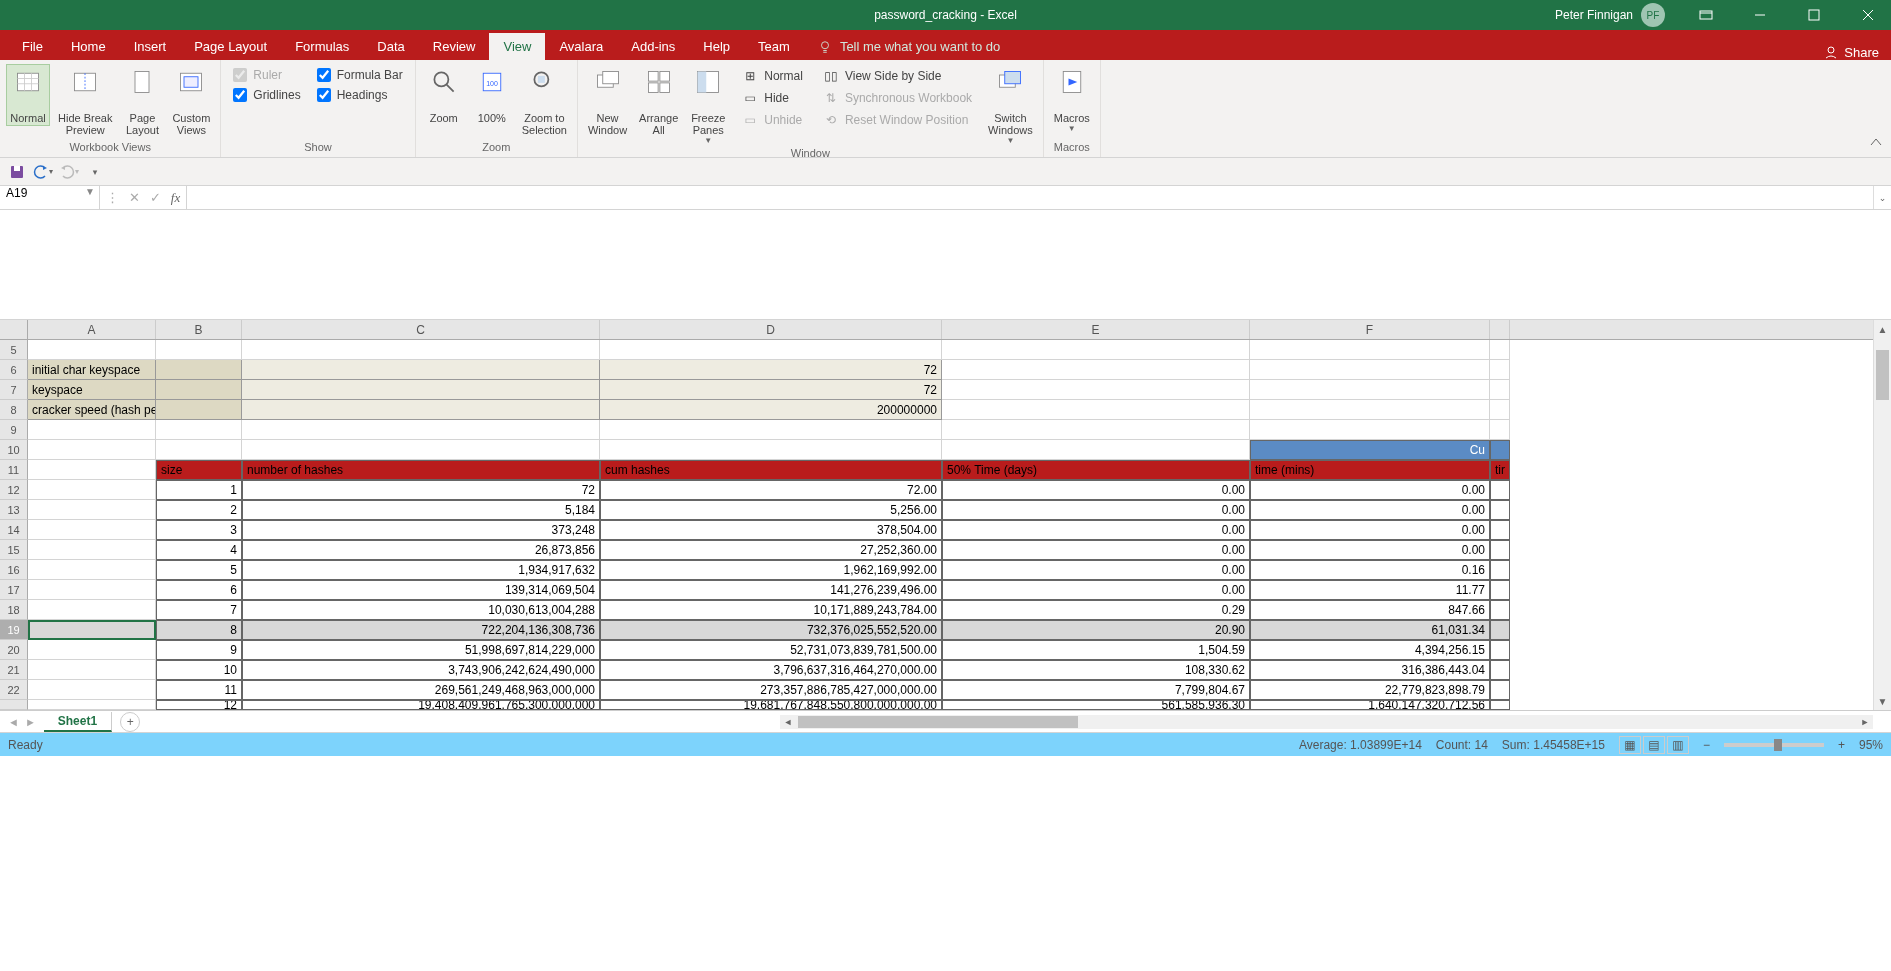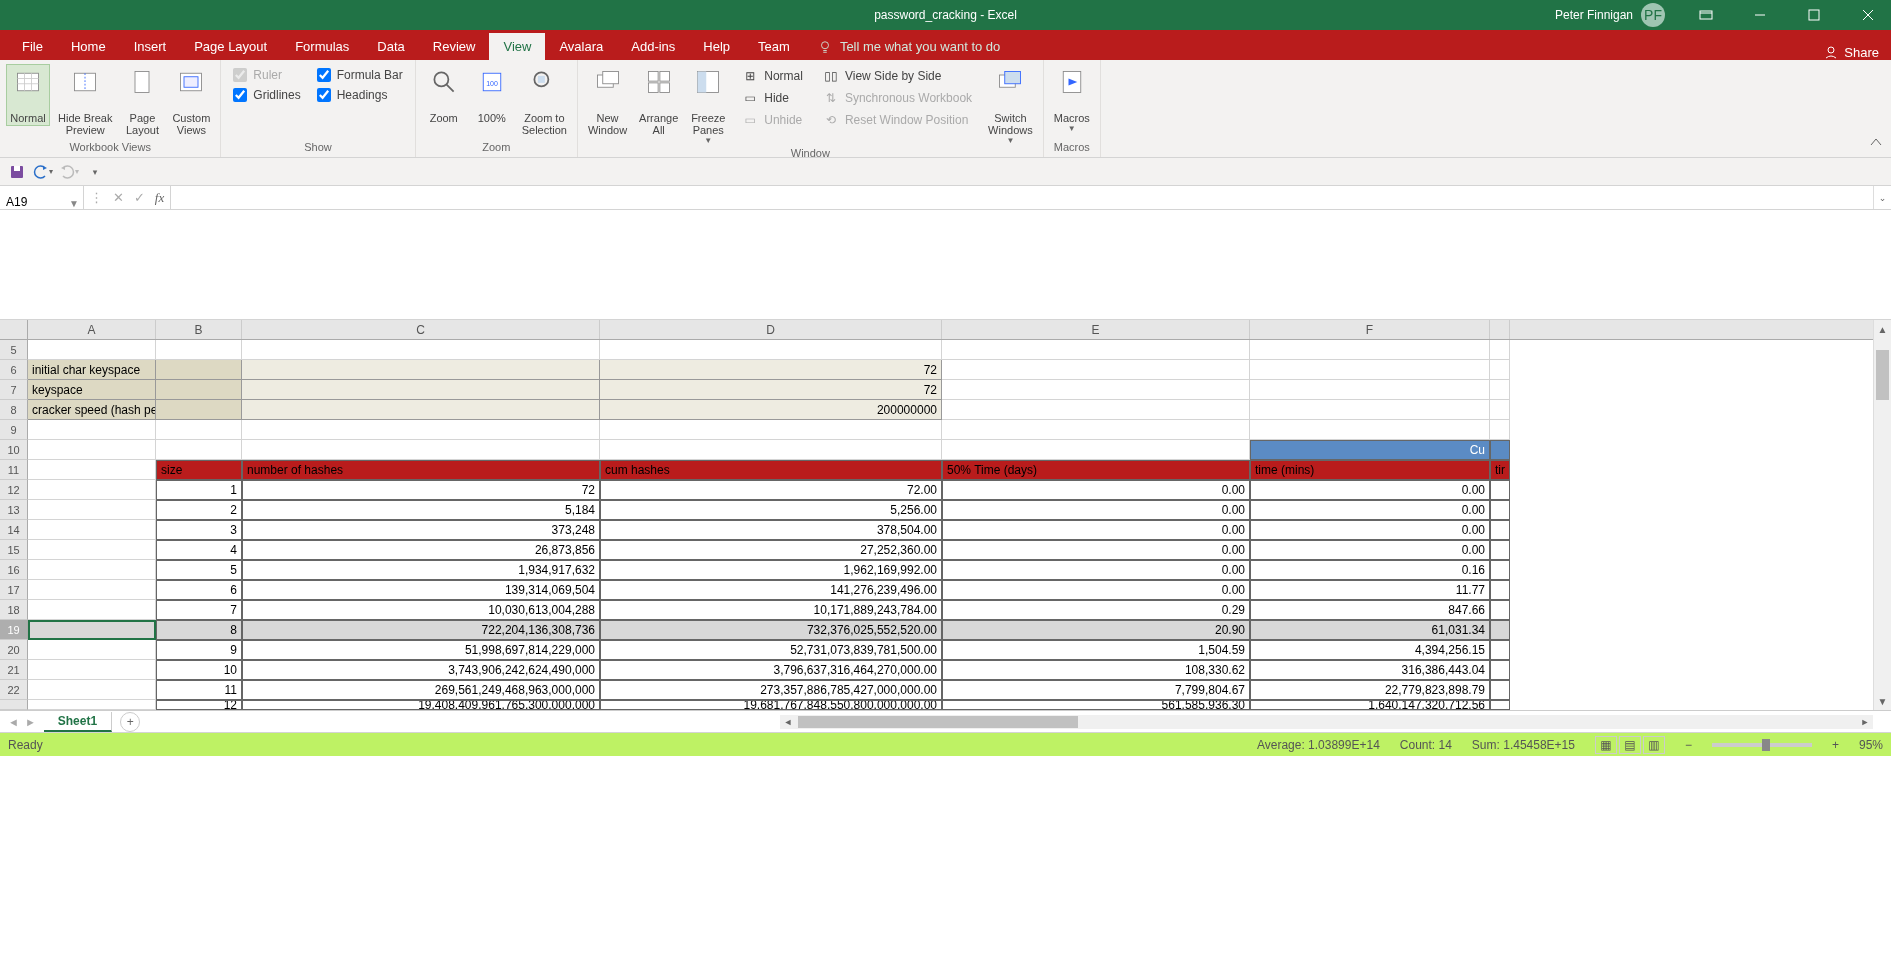--- a/index.html
+++ b/index.html
@@ -3,21 +3,21 @@
 <meta charset="utf-8">
 <style>
 * { box-sizing: border-box; margin: 0; padding: 0; font-family: "Segoe UI", Tahoma, sans-serif; }
 body { background: #fff; overflow: hidden; width: 1891px; height: 971px; position: relative; }
 
 
 .titlebar { background: #217346; height: 30px; display: flex; align-items: center; color: #fff; font-size: 12px; position: relative; }
 .titlebar .title { position: absolute; left: 50%; transform: translateX(-50%); }
 .titlebar .right { position: absolute; right: 0; display: flex; align-items: center; gap: 8px; height: 100%; }
 .titlebar .user { display: flex; align-items: center; gap: 8px; padding: 0 10px; }
-.titlebar .avatar { width: 24px; height: 24px; border-radius: 50%; background: #9fc5b2; color: #217346; display: flex; align-items: center; justify-content: center; font-size: 14px; }
+.titlebar .avatar { width: 24px; height: 24px; border-radius: 50%; background: #9fc5b2; color: #217346; display: flex; align-items: center; justify-content: center; font-size: 10px; }
 .titlebar .winbtn { width: 46px; height: 30px; display: flex; align-items: center; justify-content: center; cursor: pointer; }
 .titlebar .winbtn svg { stroke: #fff; fill: none; stroke-width: 1; }
 
 
 .ribbon-tabs { background: #b91c1c; height: 30px; display: flex; align-items: flex-end; padding-left: 8px; color: #fff; font-size: 13px; position: relative; }
 .ribbon-tabs .tab { padding: 6px 14px; cursor: pointer; }
 .ribbon-tabs .tab.active { background: #f3f2f1; color: #217346; }
 .ribbon-tabs .tell { display: flex; align-items: center; gap: 8px; padding: 6px 14px; color: #d0e7dc; }
 .ribbon-tabs .lightbulb { width:14px; height:14px; }
 .ribbon-tabs .share { position: absolute; right: 12px; display: flex; align-items: flex-start; gap: 6px; cursor: pointer; }
@@ -40,21 +40,21 @@
 .smallbtn .sicn { width: 16px; height: 16px; display: inline-flex; align-items: center; justify-content: center; }
 .ribbon-collapse { position: absolute; right: 8px; bottom: 4px; cursor: pointer; color: #666; }
 
 
 .qat { background: #f3f2f1; height: 28px; border-bottom: 1px solid #d4d4d4; display: flex; align-items: center; padding-left: 6px; gap: 4px; }
 .qat .q { width: 22px; height: 22px; display: flex; align-items: center; justify-content: center; cursor: pointer; color: #555; }
 .qat .q.disabled { color: #bbb; cursor: default; }
 
 
 .formula-row { background: #fff; height: 24px; border-bottom: 1px solid #d4d4d4; display: flex; align-items: stretch; }
-.namebox { width: 84px; border-right: 1px solid #d4d4d4; display: flex; align-items: flex-end; padding: 0 6px; font-size: 12px; position: relative; }
+.namebox { width: 100px; border-right: 1px solid #d4d4d4; display: flex; align-items: flex-start; padding: 0 6px; font-size: 12px; position: relative; }
 .namebox .dd { position: absolute; right: 4px; color: #888; font-size: 10px; }
 .fx-btns { display: flex; align-items: center; border-right: 1px solid #d4d4d4; padding: 0 6px; gap: 10px; color: #aaa; font-size: 13px;}
 .fx-label { font-style: italic; font-family: "Cambria Math", serif; color: #666; }
 .formula-input { flex: 1; padding: 0 6px; font-size: 12px; }
 .formula-spacer { height: 110px; background: #fff; border-bottom: 1px solid #d4d4d4; }
 
 
 .grid-wrap { position: relative; }
 .col-headers { display: flex; height: 20px; background: #e6e6e6; border-bottom: 1px solid #aaa; }
 .corner { width: 28px; border-right: 1px solid #aaa; background: #e6e6e6; }
@@ -91,22 +91,22 @@
 .sheettabs { background: #fff; height: 22px; display: flex; align-items: center; border-top: 1px solid #ccc; position: relative; }
 .sheettabs .navs { display: flex; padding: 0 8px; gap: 6px; color: #aaa; font-size: 11px; }
 .sheettabs .tab { padding: 2px 14px; font-size: 12px; border-right: 1px solid #ccc; cursor: pointer; }
 .sheettabs .tab.active { border-bottom: 2px solid #217346; background: #fff; font-weight: 600; color: #217346; }
 .sheettabs .add { width: 20px; height: 20px; border: 1px solid #ccc; border-radius: 50%; display: flex; align-items: center; justify-content: center; margin-left: 8px; font-size: 12px; color: #666; cursor: pointer; }
 .sheettabs .hscroll { position: absolute; left: 780px; right: 18px; height: 14px; background: #f0f0f0; }
 .sheettabs .hscroll .thumb { position: absolute; left: 18px; width: 280px; top: 1px; bottom: 1px; background: #c1c1c1; }
 .sheettabs .hscroll .ar { position:absolute; width:16px; top:0; bottom:0; display:flex; align-items:center; justify-content:center; font-size:9px; color:#666;}
 
 
-.status { background: #bef264; height: 24px; border-top: 1px solid #d4d4d4; display: flex; align-items: center; font-size: 12px; color: #555; padding: 0 8px; position: relative; }
-.status .right { position: absolute; right: 8px; display: flex; align-items: center; gap: 20px; }
+.status { background: #7dd3fc; height: 24px; border-top: 1px solid #d4d4d4; display: flex; align-items: center; font-size: 12px; color: #555; padding: 0 8px; position: relative; }
+.status .right { position: absolute; right: 8px; display: flex; align-items: center; gap: 14px; }
 .status .viewbtns { display: flex; gap: 2px; }
 .status .vb { width: 22px; height: 18px; border: 1px solid #ccc; display:flex; align-items:center; justify-content:center; cursor:pointer; }
 .status .slider { width: 100px; height: 4px; background: #ccc; position: relative; }
 .status .slider .knob { position: absolute; left: 50%; top: -4px; width: 8px; height: 12px; background: #888; }
 
 svg.icn { width: 28px; height: 28px; }
 </style>
 </head>
 <body>
 

